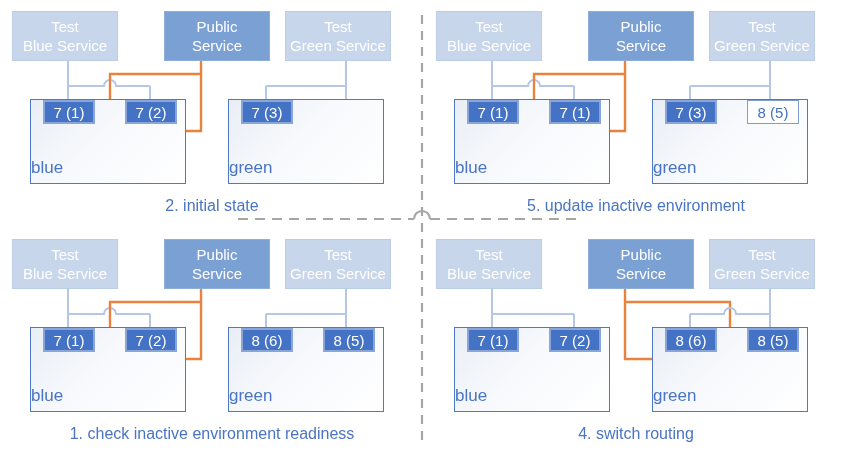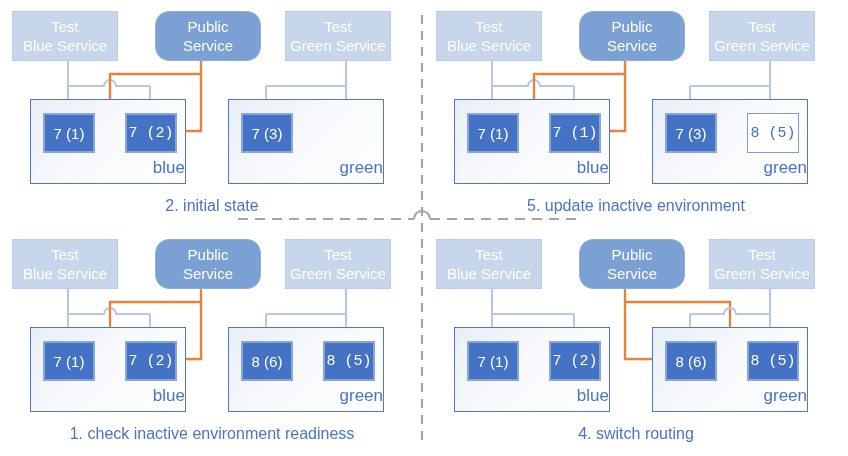--- a/index.html
+++ b/index.html
@@ -9,39 +9,39 @@
 
   .panel { position: absolute; width: 424px; height: 228px; }
   .wires { position: absolute; left: 0; top: 0; }
 
   .svc { position: absolute; top: 11px; width: 106px; height: 50px;
     display: flex; flex-direction: column; align-items: center; justify-content: center;
     color: #ffffff; font-size: 15px; line-height: 1.3; text-align: right; }
   .svc.light { background: #c8d6ec; border: 1px solid #bccde8; }
   .svc.mid   { background: #7ba0d4; border: 1px solid #8fafdb; }
   .svc-blue   { left: 12px; }
-  .svc-public { left: 155px; border-radius: 14px; }
+  .svc-public { left: 164px; }
   .svc-green  { left: 285px; }
 
   .env { position: absolute; top: 99px; width: 156px; height: 85px;
     background: linear-gradient(135deg, #e9eef6 0%, #f7f9fc 45%, #ffffff 100%);
     border: 1.5px solid #4d79c6; }
   .env-blue  { left: 30px; }
   .env-green { left: 228px; }
 
-  .ver { position: absolute; top: 13px; width: 52px; height: 40px;
+  .ver { position: absolute; top: 0; width: 52px; height: 24px;
     display: flex; align-items: center; justify-content: center;
     background: #4472c4; border: 2px solid #8aa5d8; color: #ffffff;
     font-size: 15px; white-space: nowrap; }
   .ver.v1 { left: 12px; }
-  .ver.v2 { left: 94px; font-family: Liberation Mono, monospace; }
+  .ver.v2 { left: 94px; }
   .ver.outline { background: #ffffff; border: 1.5px solid #7f9cd3; color: #4472c4; }
 
   .env-label { position: absolute; left: 0; right: 0; bottom: 5px;
-    text-align: right; color: #4a74c4; font-size: 17px; }
+    text-align: left; color: #4a74c4; font-size: 17px; }
 
   .caption { position: absolute; top: 197px; left: 0; width: 100%;
     text-align: center; color: #4a74c4; font-size: 16px; }
 
   #dividers { position: absolute; left: 0; top: 0; }
 </style>
 </head>
 <body>
 
 <div id="stage">

